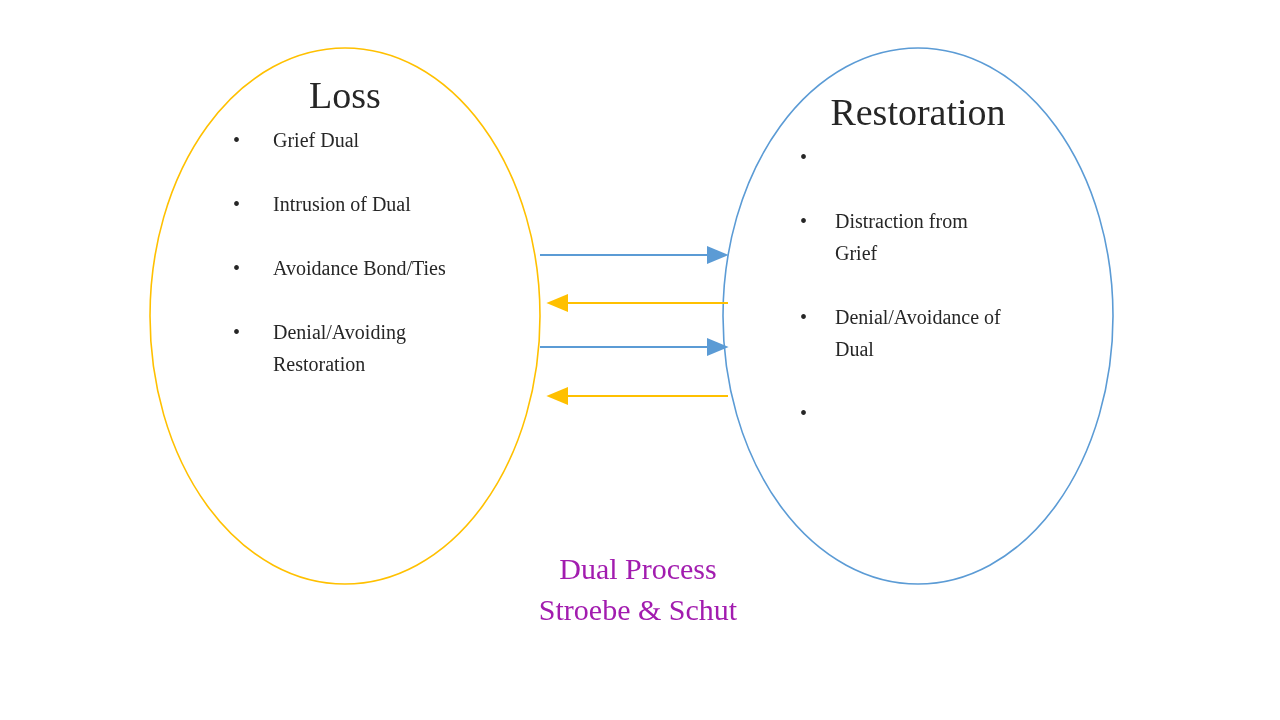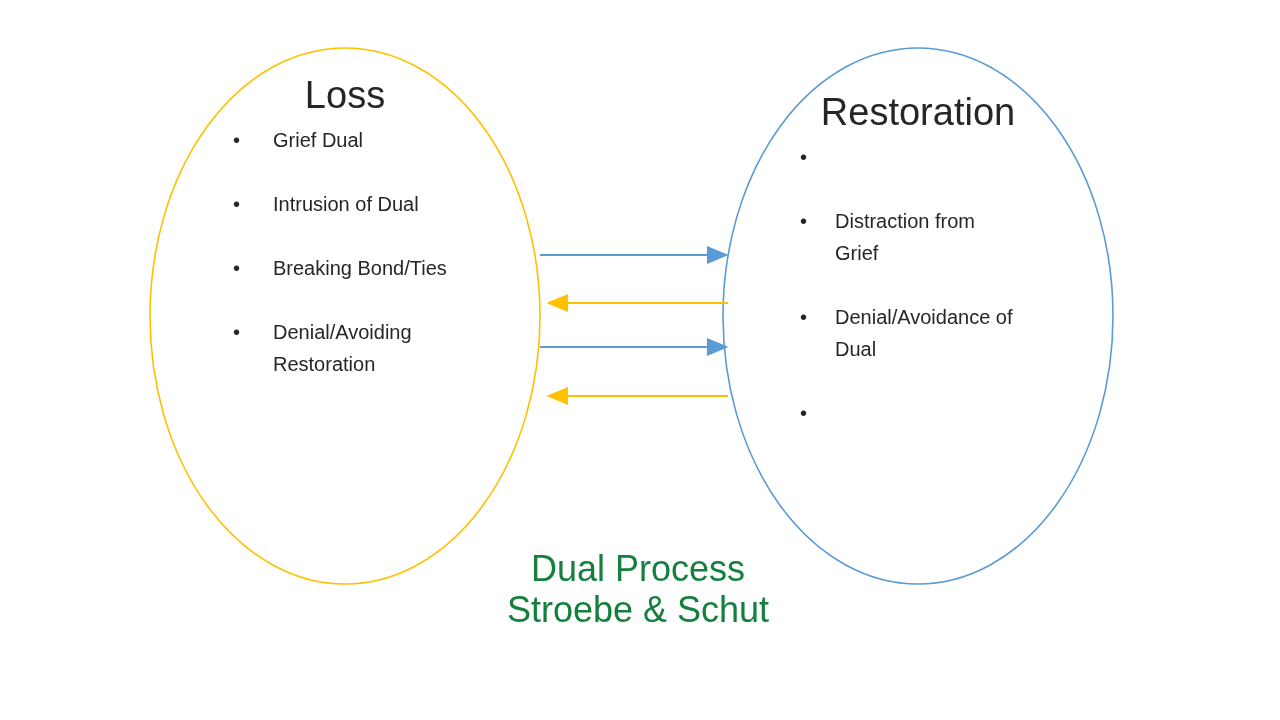--- a/index.html
+++ b/index.html
@@ -3,21 +3,21 @@
 <meta charset="utf-8">
 <style>
   * { margin: 0; padding: 0; box-sizing: border-box; }
   html, body { background: #ffffff; }
   .slide {
     position: relative;
     width: 1143px;
     height: 720px;
     background: #ffffff;
     overflow: hidden;
-    font-family: Liberation Sans, sans-serif;
+    font-family: Liberation Serif, serif;
     color: #262626;
   }
   svg.shape-layer {
     position: absolute;
     left: 0; top: 0;
     width: 1280px; height: 720px;
   }
   .ellipse-title {
     position: absolute;
     font-size: 38px;
@@ -46,23 +46,23 @@
   }
   .list-loss { left: 233px; top: 124px; width: 290px; }
   .list-loss li .bullet { width: 40px; }
   .list-restoration { left: 800px; top: 141px; width: 290px; }
   .list-restoration li .bullet { width: 35px; }
   .caption {
     position: absolute;
     left: 487px; top: 548px;
     width: 302px;
     text-align: center;
-    font-size: 36px;
+    font-size: 30px;
     line-height: 41px;
-    color: #15803d;
+    color: #a21caf;
     white-space: pre-line;
   }
 </style>
 </head>
 <body>
 
 <div class="slide">
 
   <svg class="shape-layer" viewBox="0 0 1280 720" xmlns="http://www.w3.org/2000/svg">
     <defs>
@@ -93,21 +93,21 @@
     <li>
       <span class="bullet">•</span>
       <span>Grief Dual</span>
     </li>
     <li>
       <span class="bullet">•</span>
       <span>Intrusion of Dual</span>
     </li>
     <li>
       <span class="bullet">•</span>
-      <span>Breaking Bond/Ties</span>
+      <span>Avoidance Bond/Ties</span>
     </li>
     <li>
       <span class="bullet">•</span>
       <span>Denial/Avoiding
 Restoration</span>
     </li>
   </ul>
 
   <div class="ellipse-title title-restoration">Restoration</div>
 

